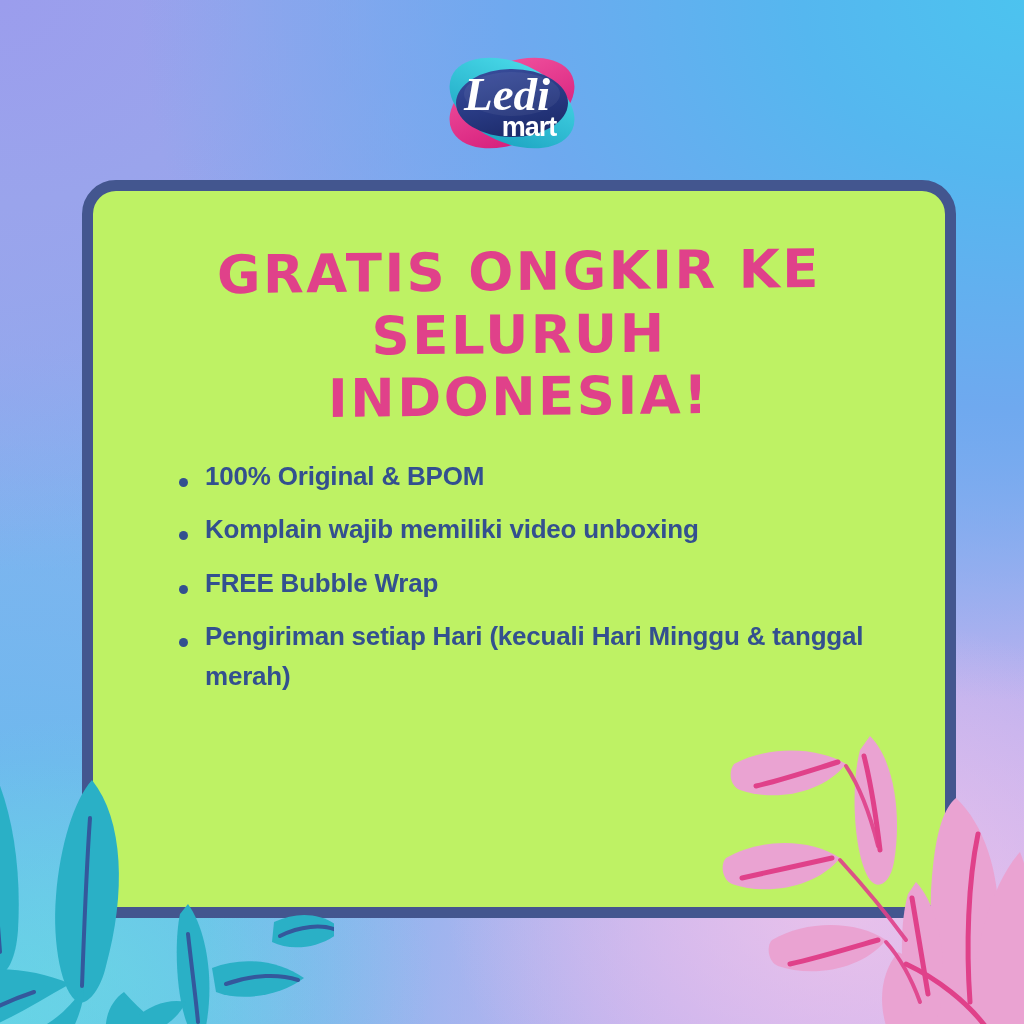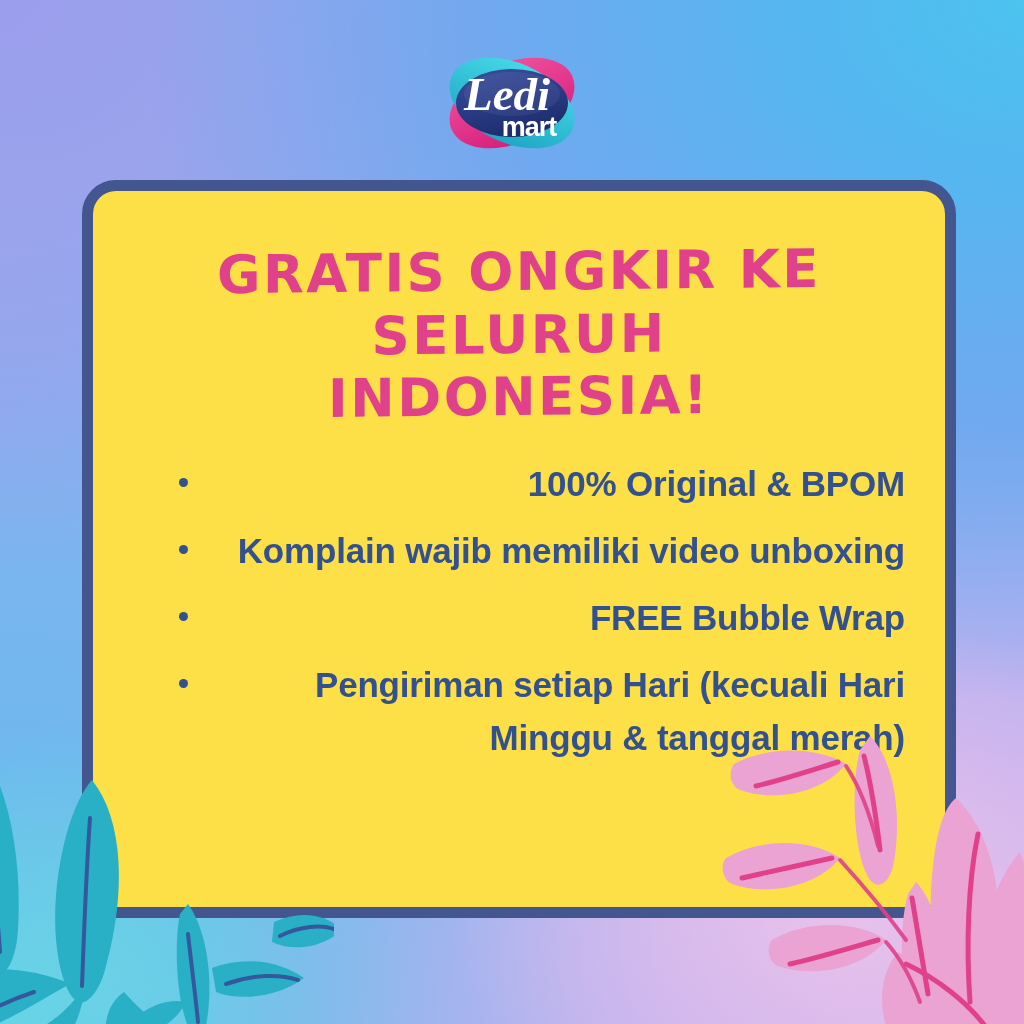--- a/index.html
+++ b/index.html
@@ -41,21 +41,21 @@
   }
   .logo-mart{
     font-family:"Liberation Sans", sans-serif;
     font-weight:700;fill:#ffffff;
   }
 
   
   .card{
     position:absolute;left:82px;top:180px;width:874px;height:738px;
     box-sizing:border-box;
-    background:#fde047;
+    background:#bef264;
     border:11px solid #43568f;
     border-radius:34px;
     z-index:3;
   }
   .card-inner{
     position:absolute;inset:0;padding:40px 34px 0 34px;box-sizing:border-box;
   }
 
   
   .headline{
@@ -74,26 +74,25 @@
 
   
   .bullets{
     list-style:none;margin:28px 0 0 0;padding:0 6px 0 52px;
     color:#33508f;
   }
   .bullets li{
     position:relative;
     font-family:"Liberation Sans", sans-serif;
     font-weight:700;
-    font-size:35px;
+    font-size:26px;
     line-height:1.52;
     letter-spacing:-.2px;
     margin-bottom:14px;
     padding-left:26px;
-    text-align:right;
   }
   .bullets li::before{
     content:"";position:absolute;left:0;top:21px;
     width:9px;height:9px;border-radius:50%;
     background:#33508f;
   }
 
   
   .leaves{position:absolute;pointer-events:none;}
   .leaves-left{left:-26px;bottom:-10px;width:360px;height:300px;z-index:4;}

